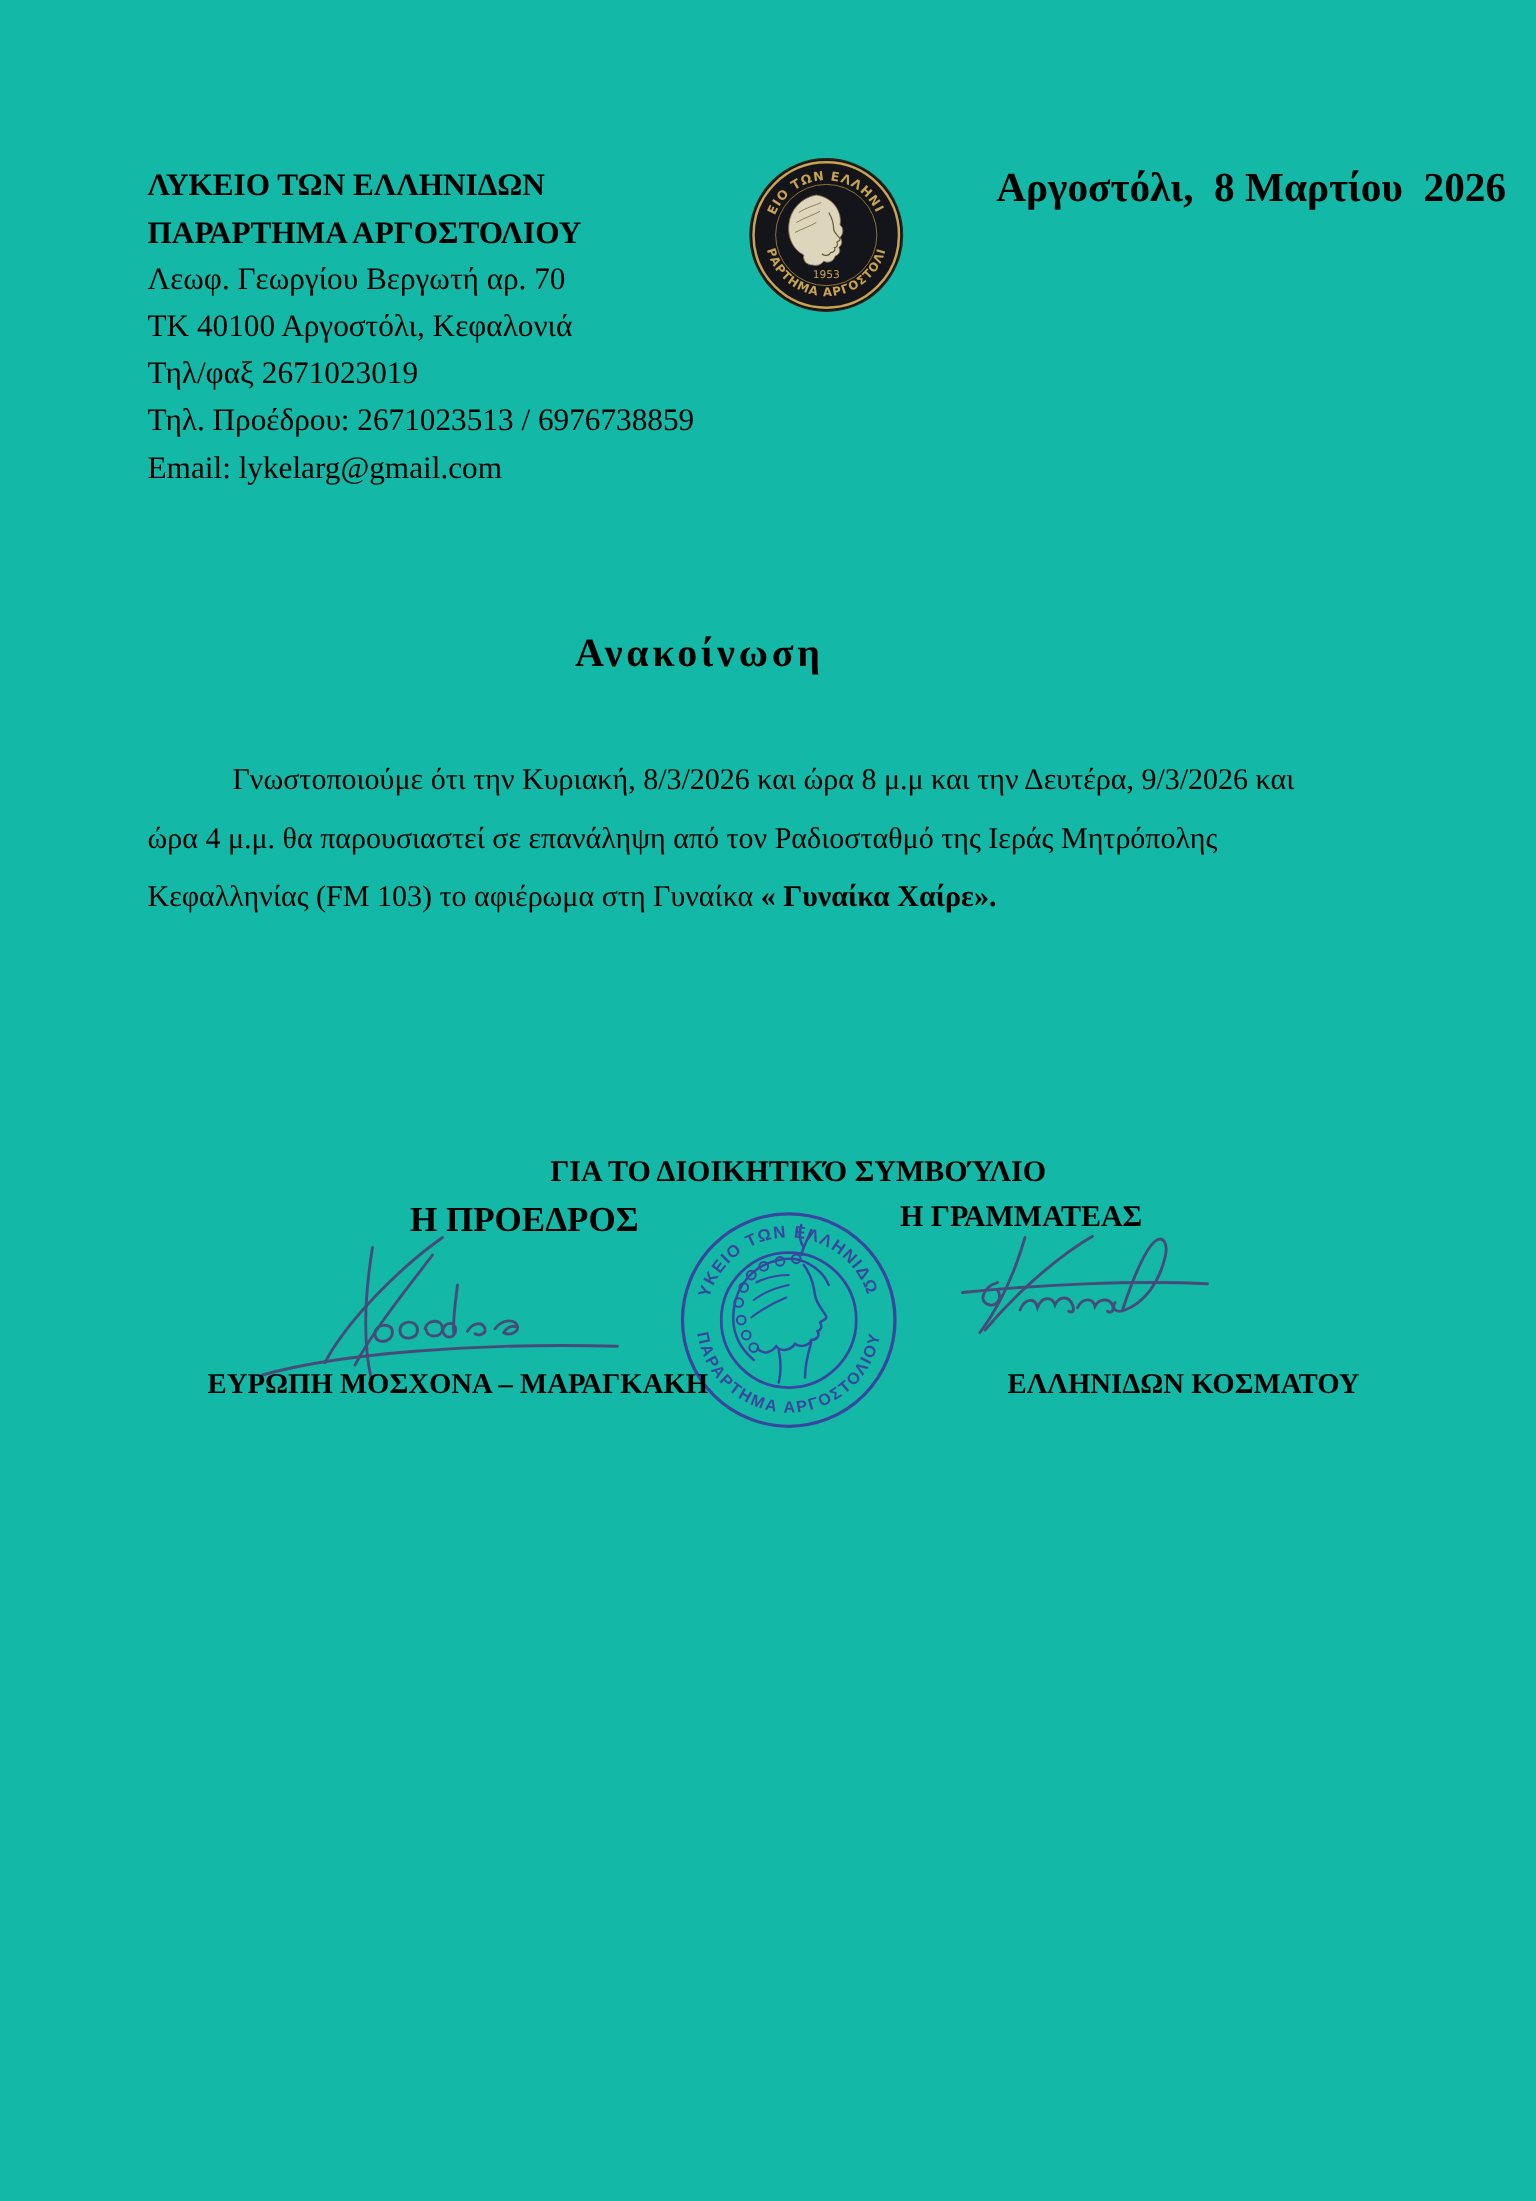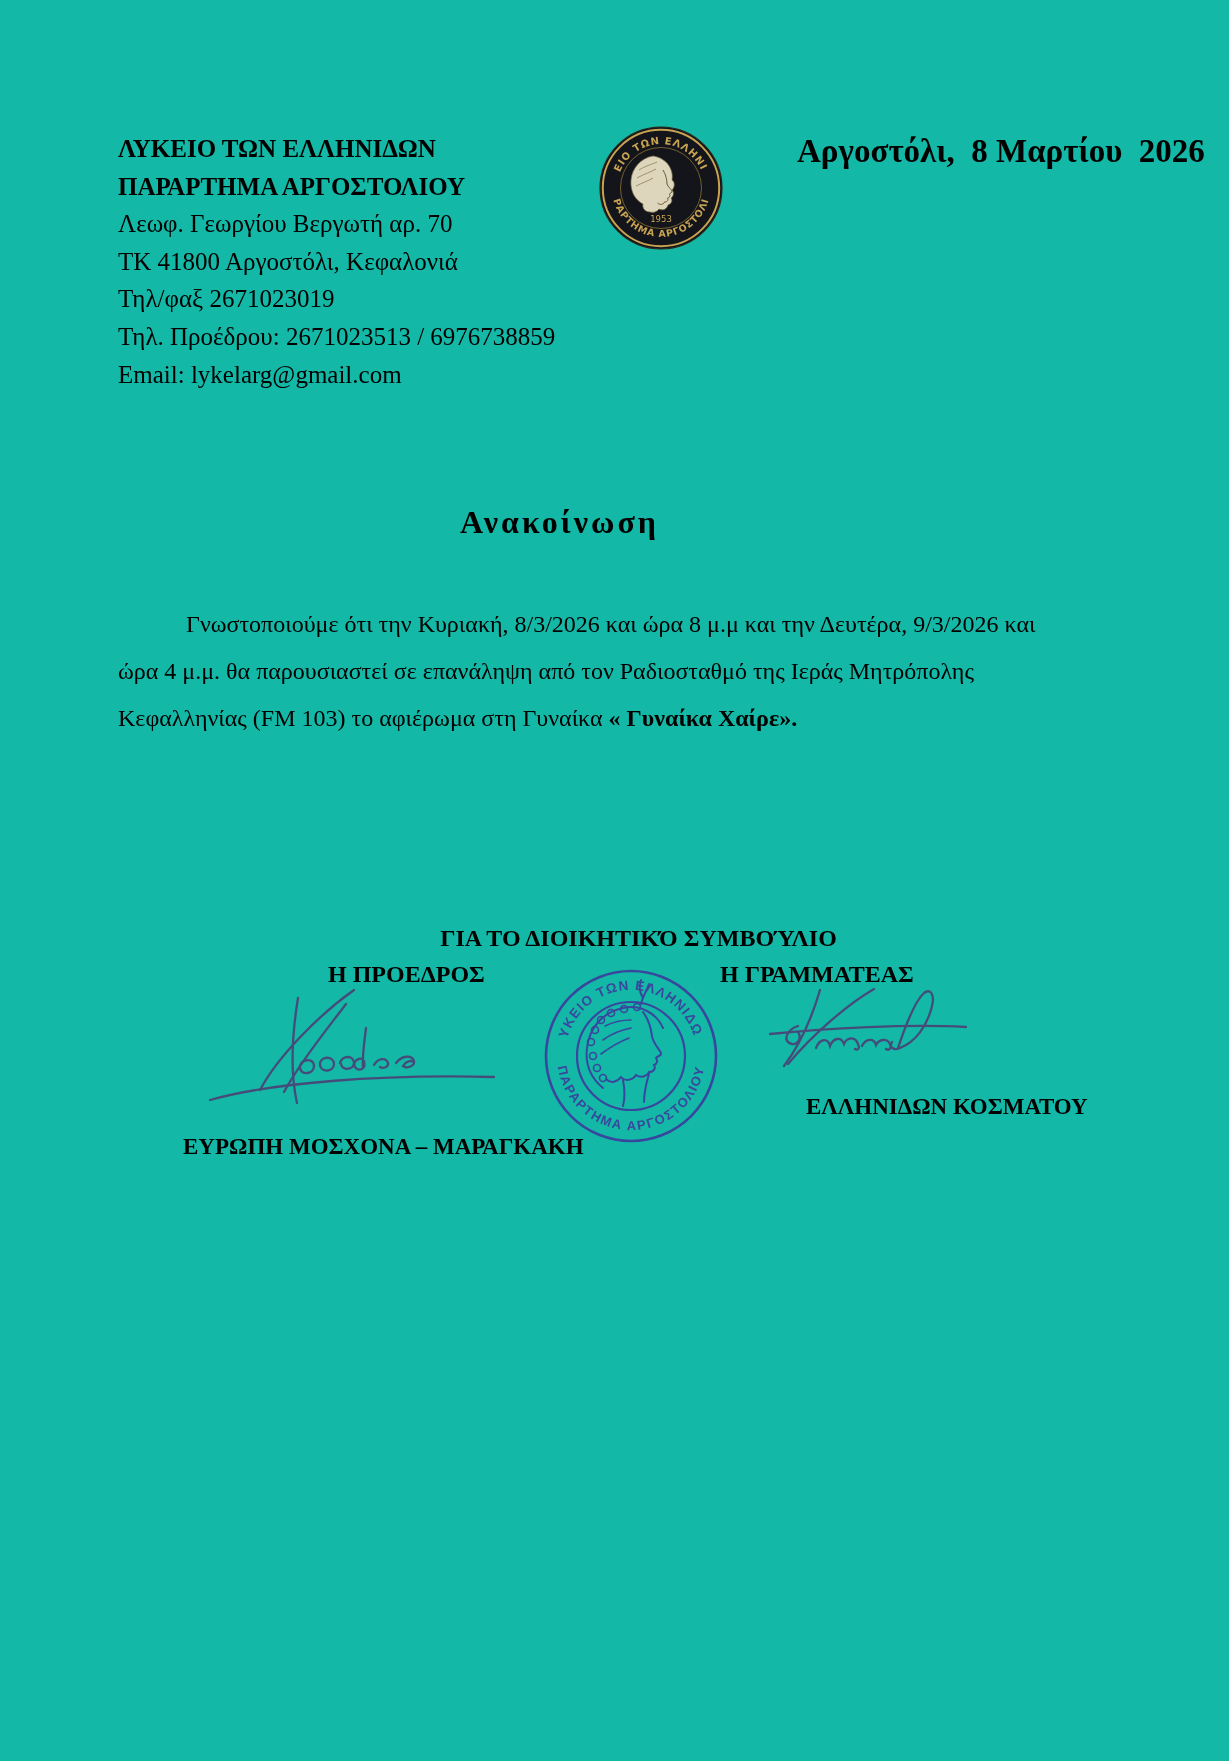--- a/index.html
+++ b/index.html
@@ -18,40 +18,40 @@
   .seal-wrap { left:599px; top:126px; width:124px; height:124px; }
 
   .doc-title { left:0; top:504px; width:1119px; text-align:center;
                font-size:32px; font-weight:bold; letter-spacing:3px; }
 
   .body-par { left:118px; top:601px; width:1008px; font-size:24px; line-height:47px; }
   .indent { text-indent:68px; }
 
   .board-heading { left:0; top:925px; width:1229px; text-align:center;
                    font-size:24px; font-weight:bold;padding-left:24px; }
-  .role-president { left:328px; top:961px; font-size:24px; font-weight:bold; }
+  .role-president { left:328px; top:961px; font-size:28px; font-weight:bold; }
   .role-secretary { left:720px; top:961px; font-size:24px; font-weight:bold; }
 
-  .name-president { left:183px; top:1094px; font-size:23px; font-weight:bold;margin-top:40px; }
+  .name-president { left:166px; top:1094px; font-size:23px; font-weight:bold; }
   .name-secretary { left:806px; top:1094px; font-size:23px; font-weight:bold; }
 
   .stamp-wrap { left:543px; top:968px; width:176px; height:176px; }
   .sig-left  { left:200px; top:980px; }
   .sig-right { left:758px; top:984px; }
 </style>
 </head>
 <body>
 
 <div class="page">
 
   <div class="abs letterhead">
     <div class="bold">ΛΥΚΕΙΟ ΤΩΝ ΕΛΛΗΝΙΔΩΝ</div>
     <div class="bold">ΠΑΡΑΡΤΗΜΑ ΑΡΓΟΣΤΟΛΙΟΥ</div>
     <div>Λεωφ. Γεωργίου Βεργωτή αρ. 70</div>
-    <div>ΤΚ 41800 Αργοστόλι, Κεφαλονιά</div>
+    <div>ΤΚ 40100 Αργοστόλι, Κεφαλονιά</div>
     <div>Τηλ/φαξ 2671023019</div>
     <div>Τηλ. Προέδρου: 2671023513 / 6976738859</div>
     <div>Email: lykelarg@gmail.com</div>
   </div>
 
   <div class="abs seal-wrap">
     <svg viewBox="0 0 124 124" width="124" height="124">
       <circle cx="62" cy="62" r="61" fill="#14141b"></circle>
       <circle cx="62" cy="62" r="61" fill="none" stroke="#2c2417" stroke-width="1.2"></circle>
       <circle cx="62" cy="62" r="58.2" fill="none" stroke="#c8a452" stroke-width="2"></circle>

